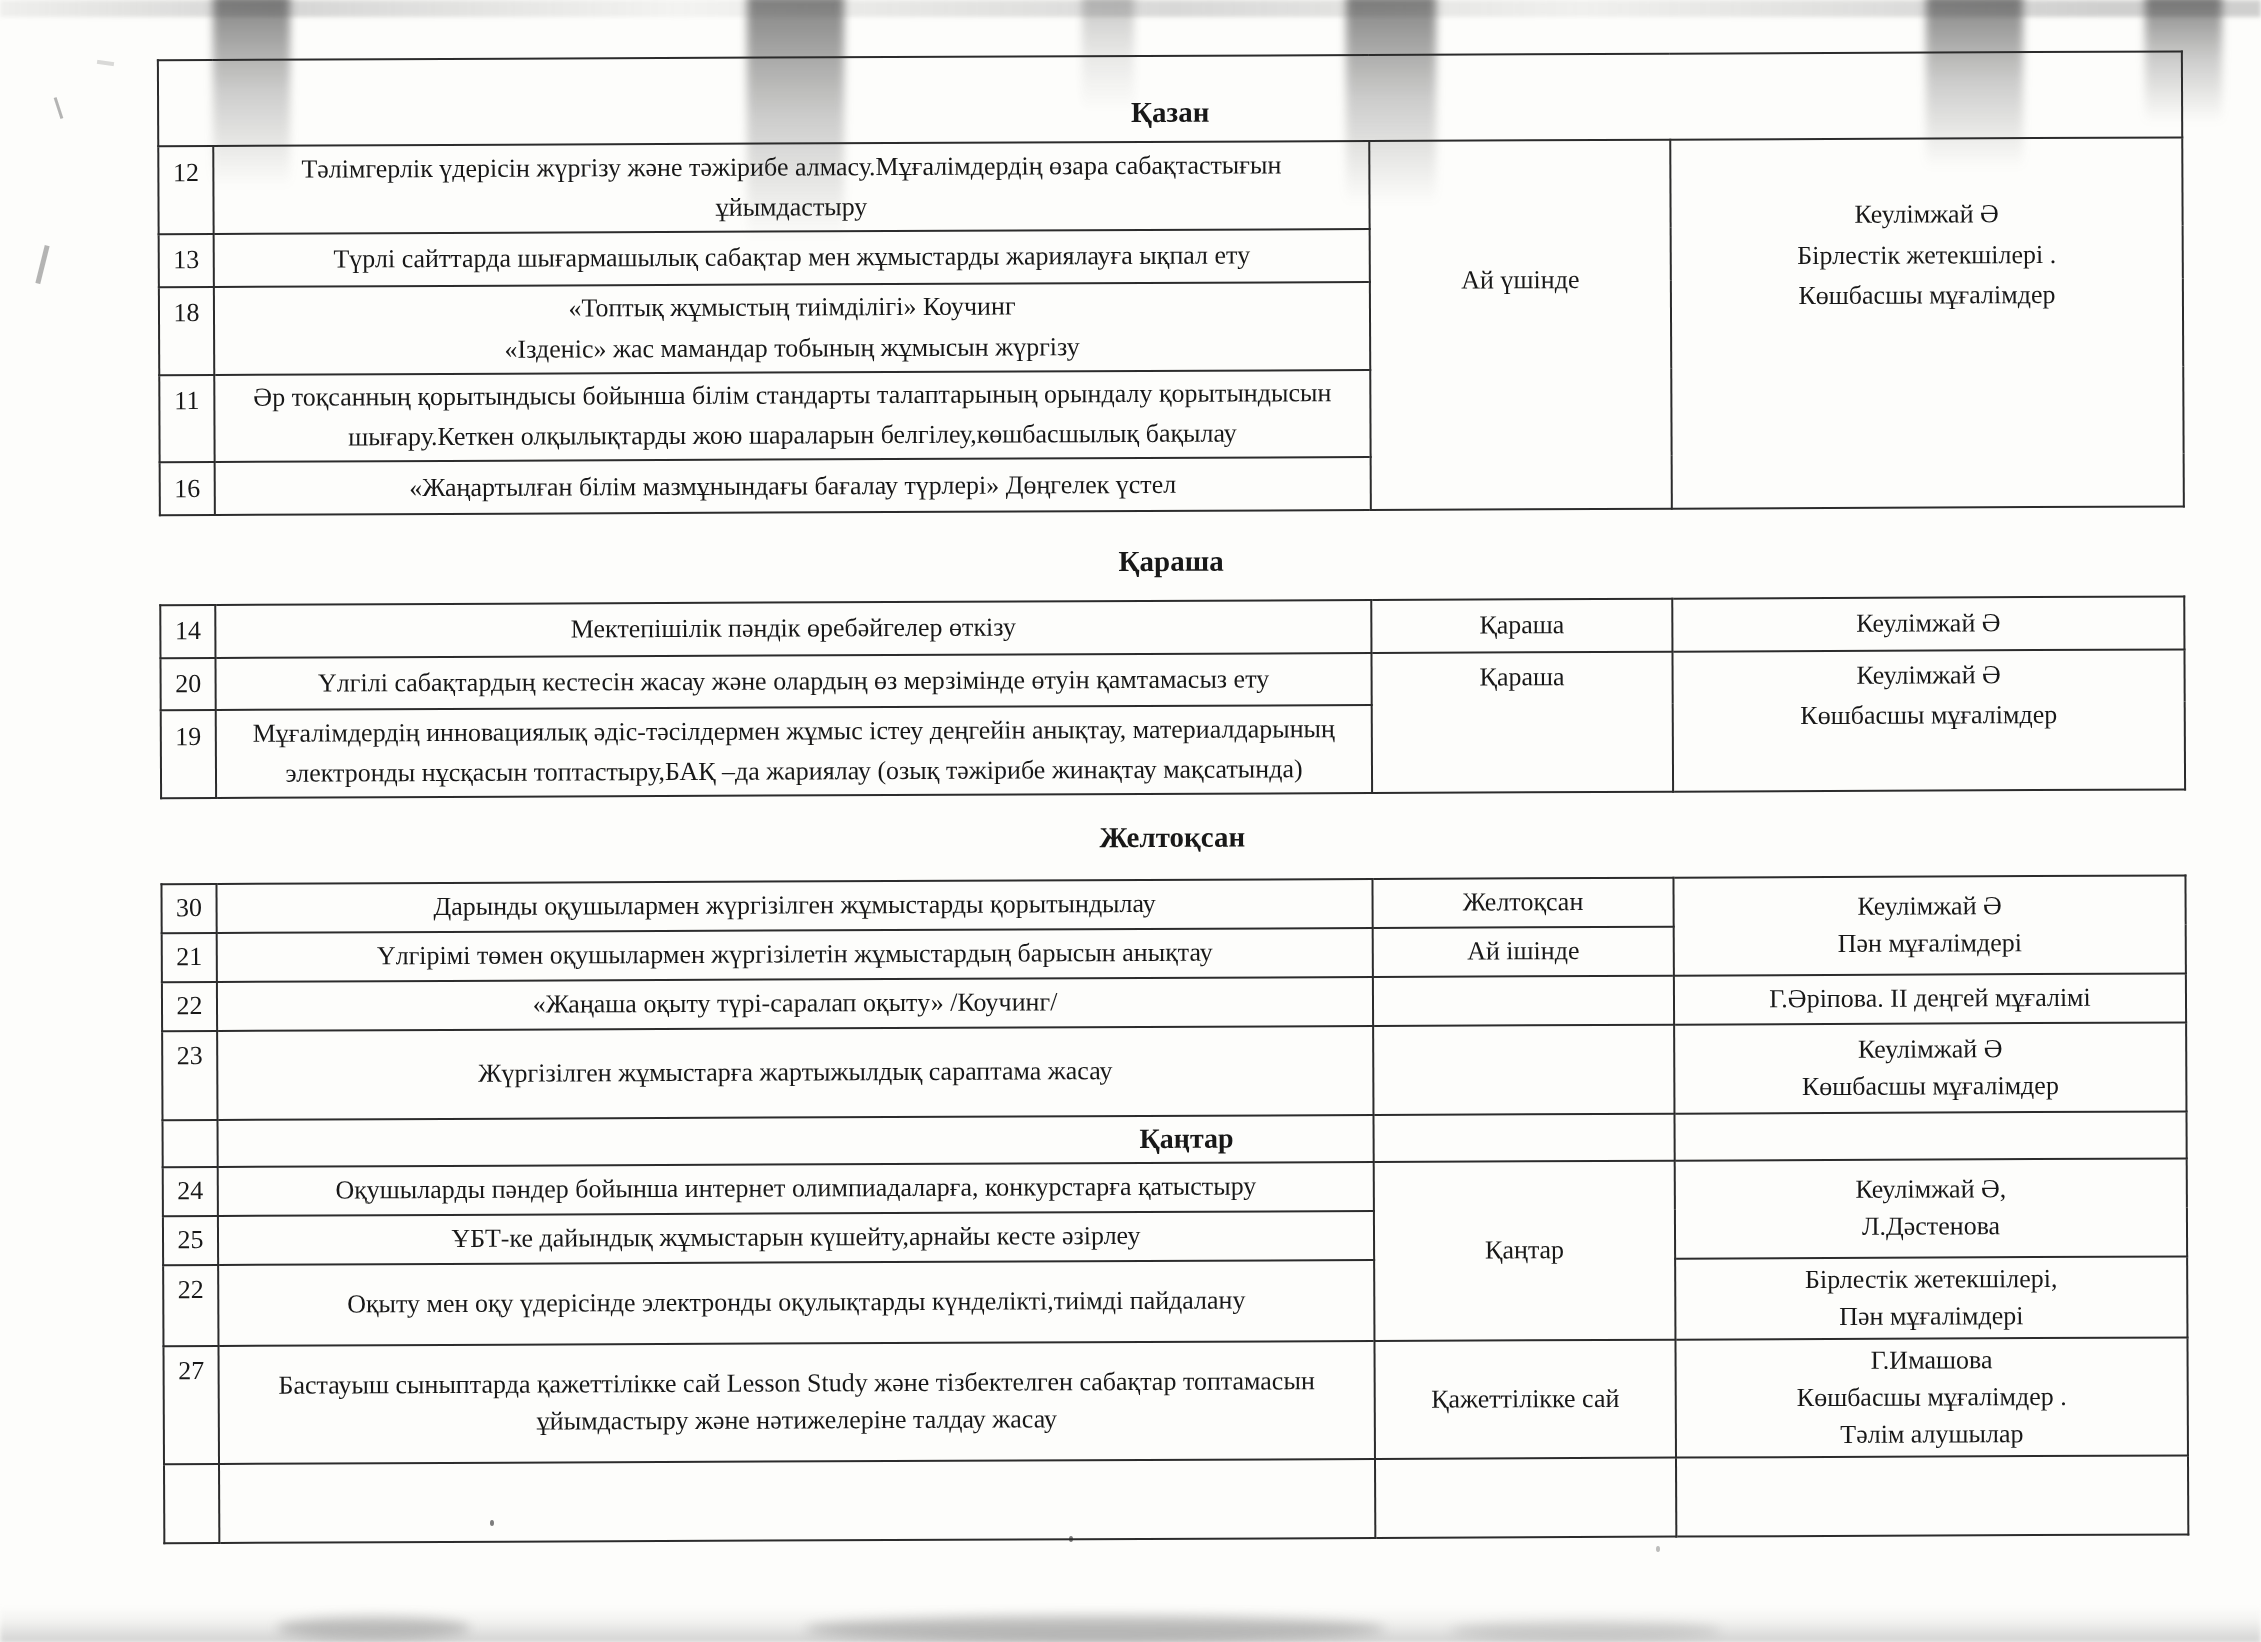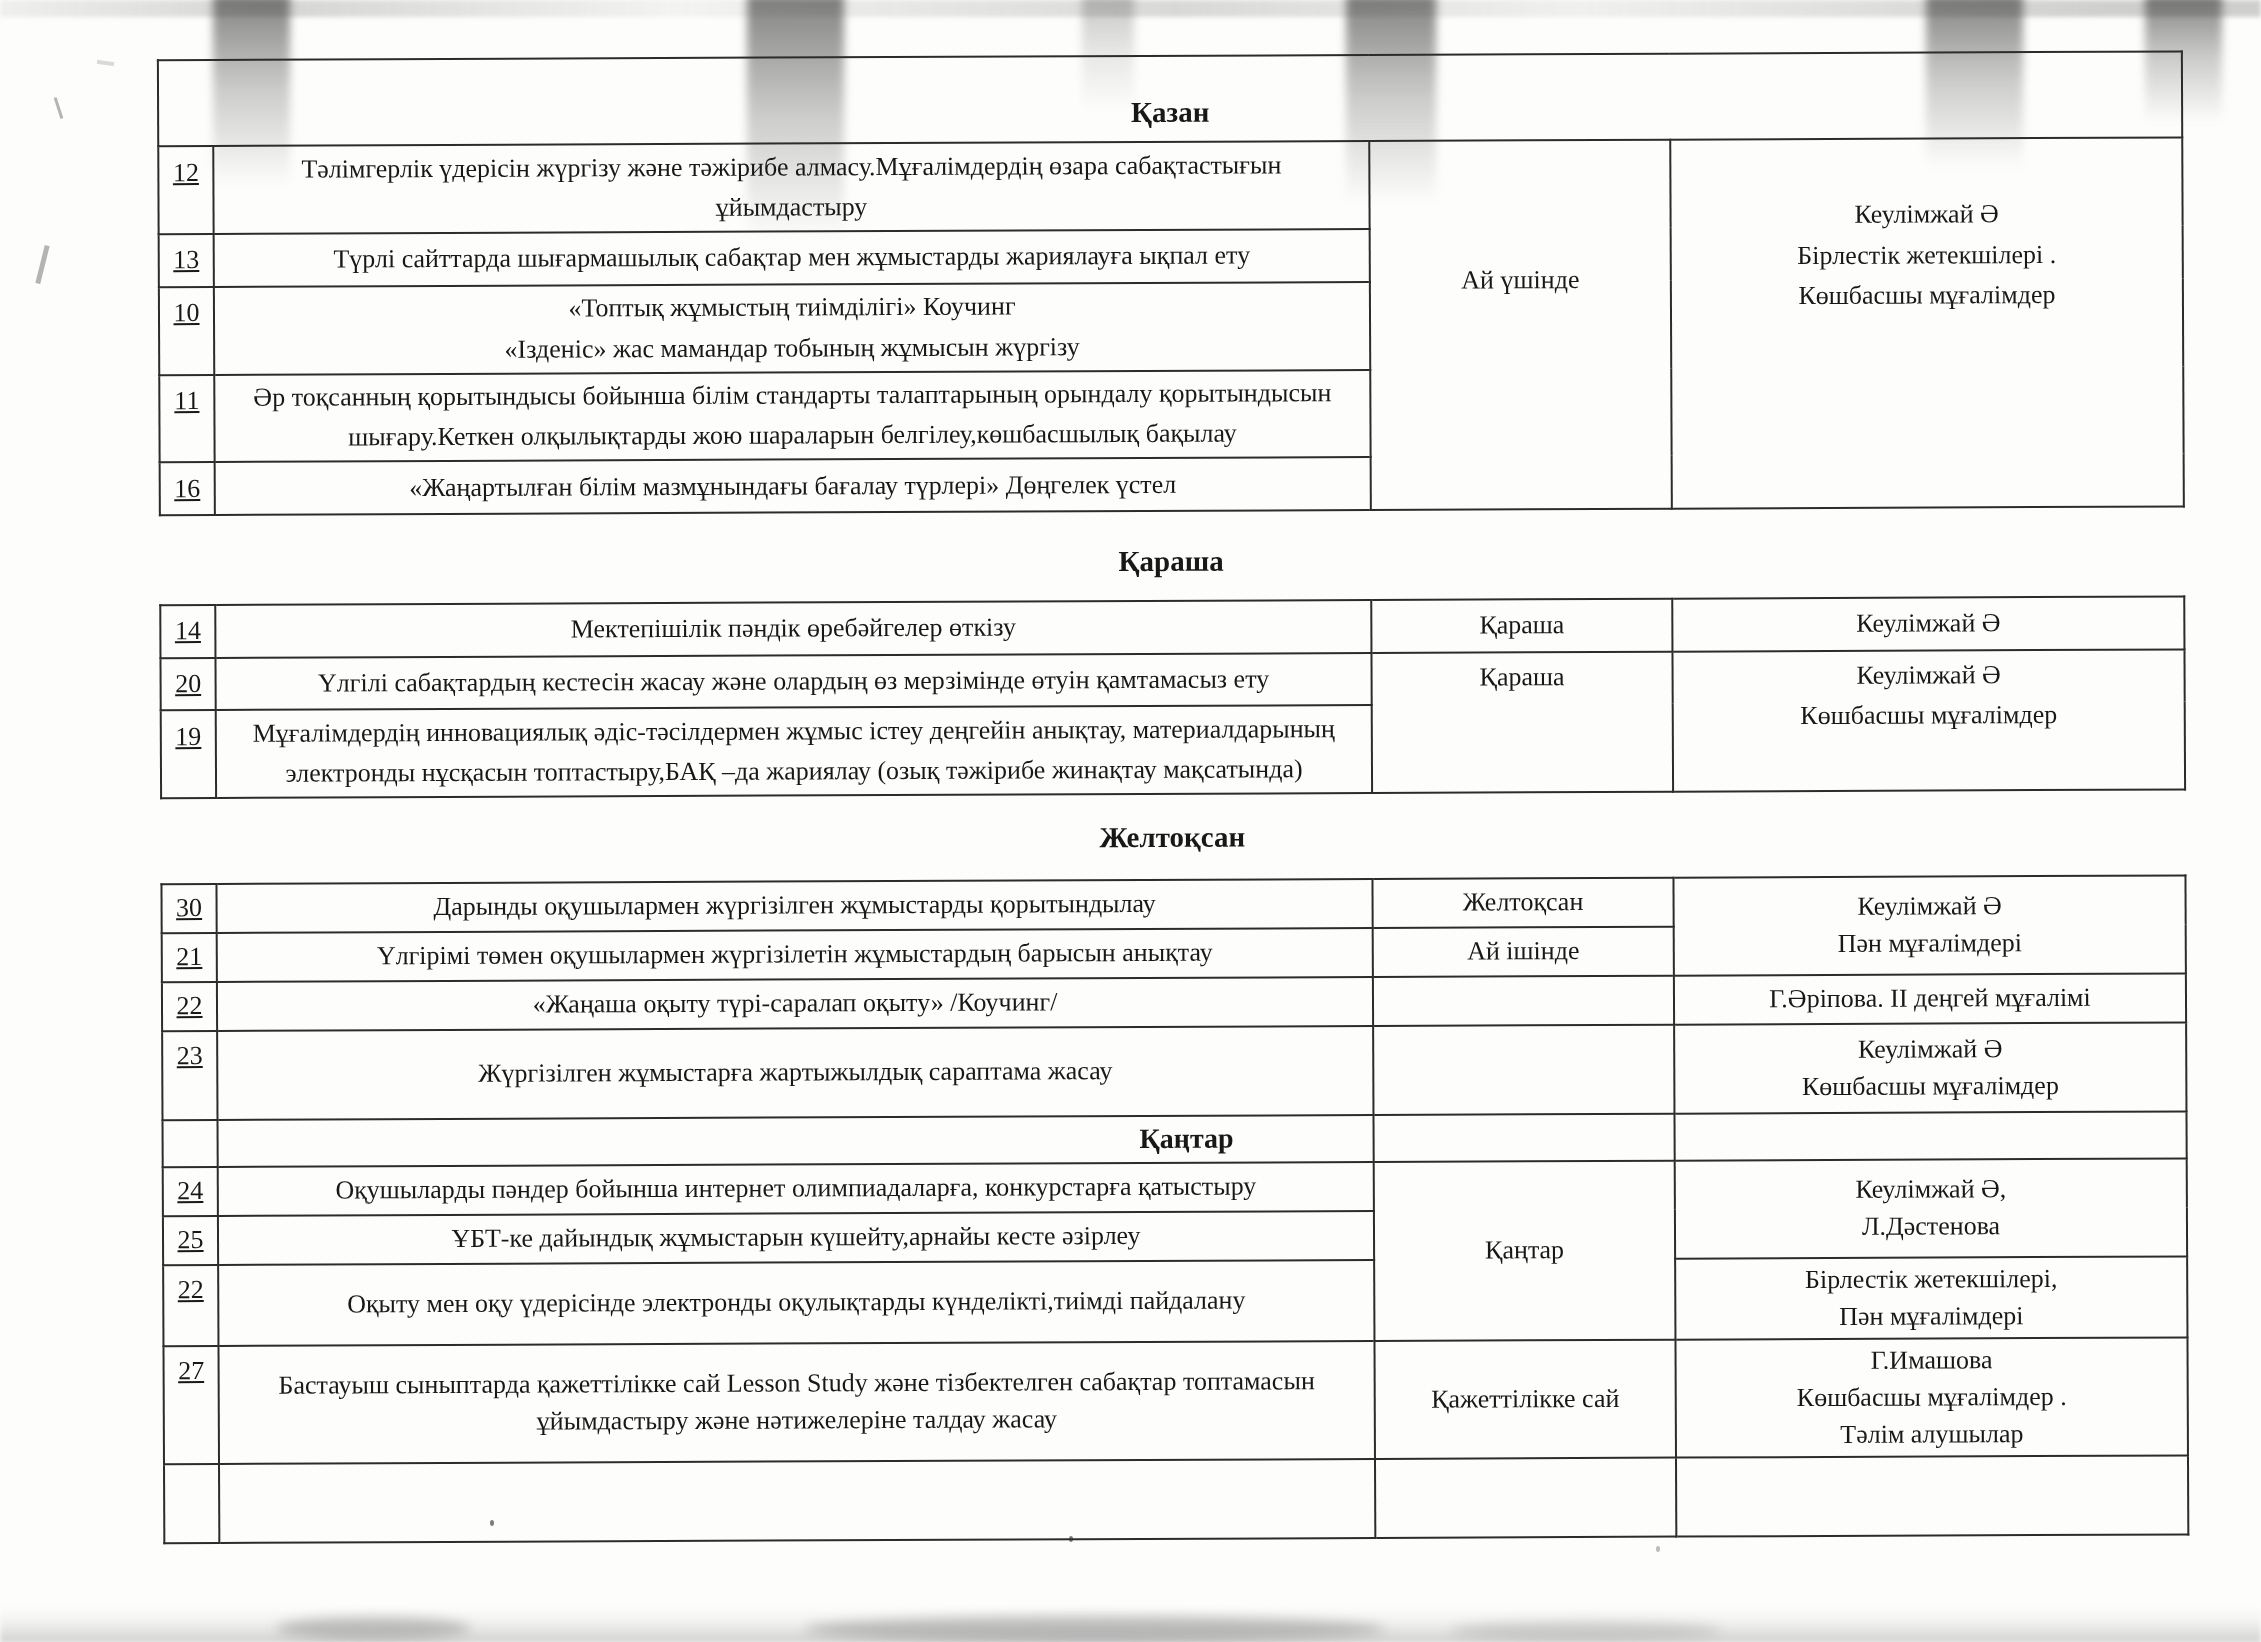--- a/index.html
+++ b/index.html
@@ -23,21 +23,21 @@
     border: 2.3px solid #2c2c2c;
     text-align: center;
     vertical-align: middle;
     padding: 2.6px 14px;
     font-size: 26px;
     overflow: hidden;
   }
   .t12 td { line-height: 1.55; }
   .t3 td  { line-height: 1.42; }
 
-  td.num { vertical-align: top; padding: 5.2px 1.3px; text-decoration: underline; }
+  td.num { vertical-align: top; padding: 5.2px 1.3px; }
 
   td.month-cell {
     font-weight: bold; font-size: 29px;
     vertical-align: bottom;
     padding: 33px 6.4px 6.4px 6.4px;
     border-bottom-width: 2.6px;
   }
   .free-month {
     width: 2024px; margin-left: 160px;
     text-align: center;
@@ -136,21 +136,21 @@
         <td rowspan="5" class="oct-timing">Ай үшінде</td>
         <td rowspan="5" class="oct-resp ml">Кеулімжай Ә
 Бірлестік жетекшілері .
 Көшбасшы  мұғалімдер</td>
       </tr>
       <tr>
         <td class="num">13</td>
         <td>Түрлі сайттарда шығармашылық сабақтар мен жұмыстарды жариялауға ықпал ету</td>
       </tr>
       <tr>
-        <td class="num">10</td>
+        <td class="num">18</td>
         <td class="ml">«Топтық жұмыстың тиімділігі» Коучинг
 «Ізденіс» жас мамандар тобының жұмысын жүргізу</td>
       </tr>
       <tr>
         <td class="num">11</td>
         <td>Әр тоқсанның қорытындысы бойынша білім стандарты талаптарының орындалу қорытындысын шығару.Кеткен олқылықтарды жою шараларын белгілеу,көшбасшылық бақылау</td>
       </tr>
       <tr>
         <td class="num">16</td>
         <td>«Жаңартылған білім мазмұнындағы бағалау түрлері» Дөңгелек үстел</td>

